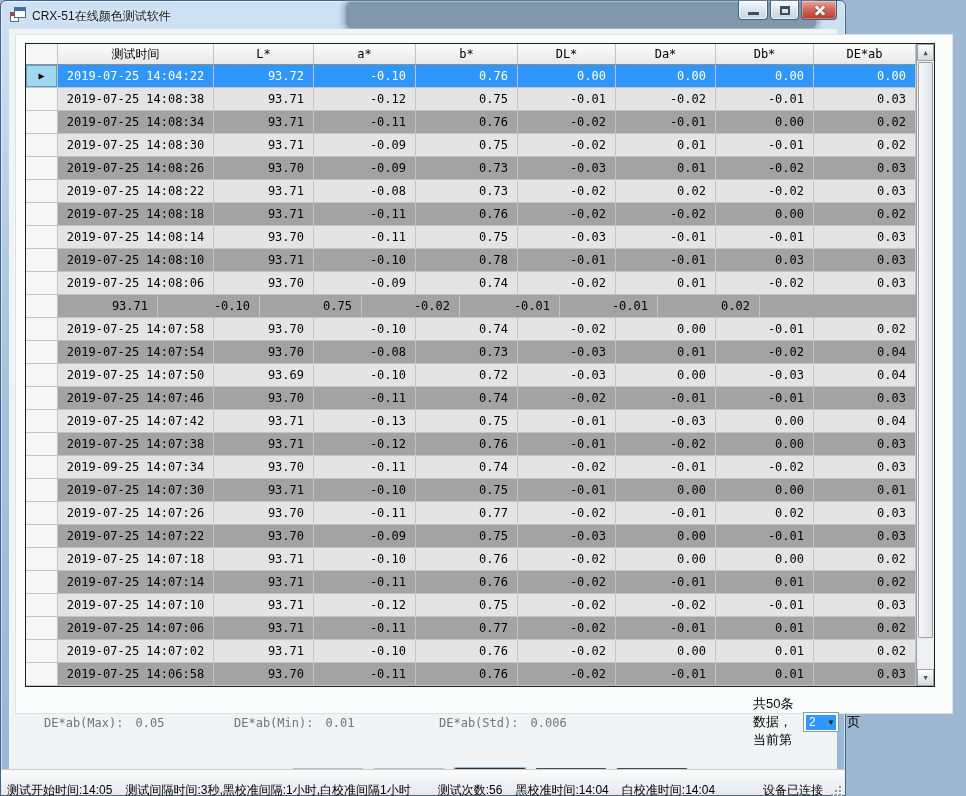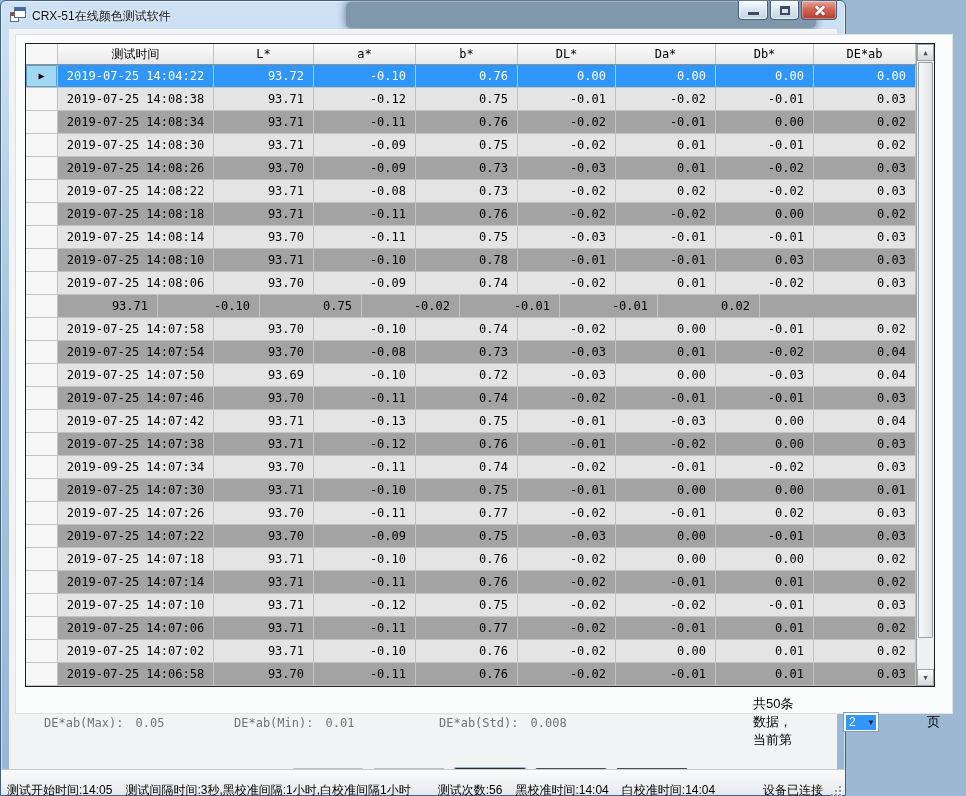--- a/index.html
+++ b/index.html
@@ -58,21 +58,21 @@
   #vscroll { width:18px; background:#eef0f2; border-left:1px solid #9f9f9f; display:flex; flex-direction:column; }
   .sbtn { height:17px; background:linear-gradient(#fdfdfd,#d5d9dd); border:1px solid #9aa4ad;
           display:flex; align-items:center; justify-content:center; font-size:7px; color:#44505a; }
   #sthumb { margin:1px; height:576px; background:linear-gradient(90deg,#f8f9fa,#dfe3e6); border:1px solid #98a2ab; border-radius:1px; }
   #strack-gap { flex:1; }
 
   
   .stat { position:absolute; top:687px; font-family:"DejaVu Sans Mono",monospace; font-size:12px; color:#737373; white-space:nowrap; }
   #stat-max { left:35px; } #stat-min { left:225px; } #stat-std { left:430px; }
   .stat .v { margin-left:12px; }
-  #pager { position:absolute; left:744px; top:682px; height:22px; display:flex; align-items:center; font-size:13px; color:#000;gap:40px; }
+  #pager { position:absolute; left:744px; top:682px; height:22px; display:flex; align-items:center; font-size:13px; color:#000; }
   #page-combo { width:52px; height:20px; border:1px solid #7f9db9; background:#fff; margin:0 8px;
                 display:flex; align-items:center; position:relative; }
   #page-value { margin:2px; width:30px; height:15px; background:#3297fd; color:#fff; font-size:12px; padding-left:3px; }
   #combo-arrow { position:absolute; right:3px; top:5px; font-size:8px; color:#222; }
 
   
   #btn-row { position:absolute; left:283px; top:739px; display:flex; gap:9px; }
   .btn { width:72px; height:23px; font-size:12px; border-radius:2px; display:flex; align-items:center; justify-content:center;
          font-family:"Liberation Sans",sans-serif; }
   .btn.enabled { border:1px solid #4d4d4d; background:linear-gradient(#f7f7f7,#e0e0e0); color:#000; box-shadow:inset 0 0 0 1px #fdfdfd; }
@@ -448,21 +448,21 @@
       </div>
     </div>
 
     <div class="stat" id="stat-max">
       <span>DE*ab(Max):</span><span class="v">0.05</span>
     </div>
     <div class="stat" id="stat-min">
       <span>DE*ab(Min):</span><span class="v">0.01</span>
     </div>
     <div class="stat" id="stat-std">
-      <span>DE*ab(Std):</span><span class="v">0.008</span>
+      <span>DE*ab(Std):</span><span class="v">0.006</span>
     </div>
 
     <div id="pager">
       <span>共50条数据，当前第</span>
       <div id="page-combo">
         <span id="page-value">2</span>
         <span id="combo-arrow">▼</span>
       </div>
       <span>页</span>
     </div>

